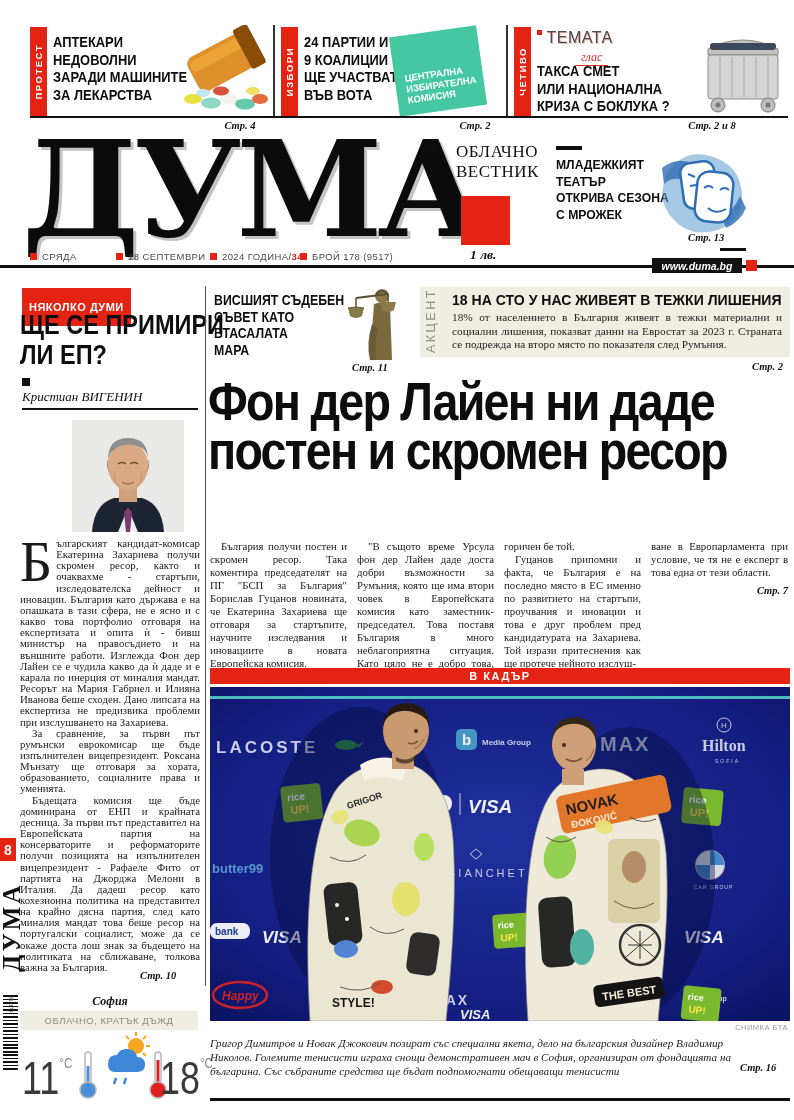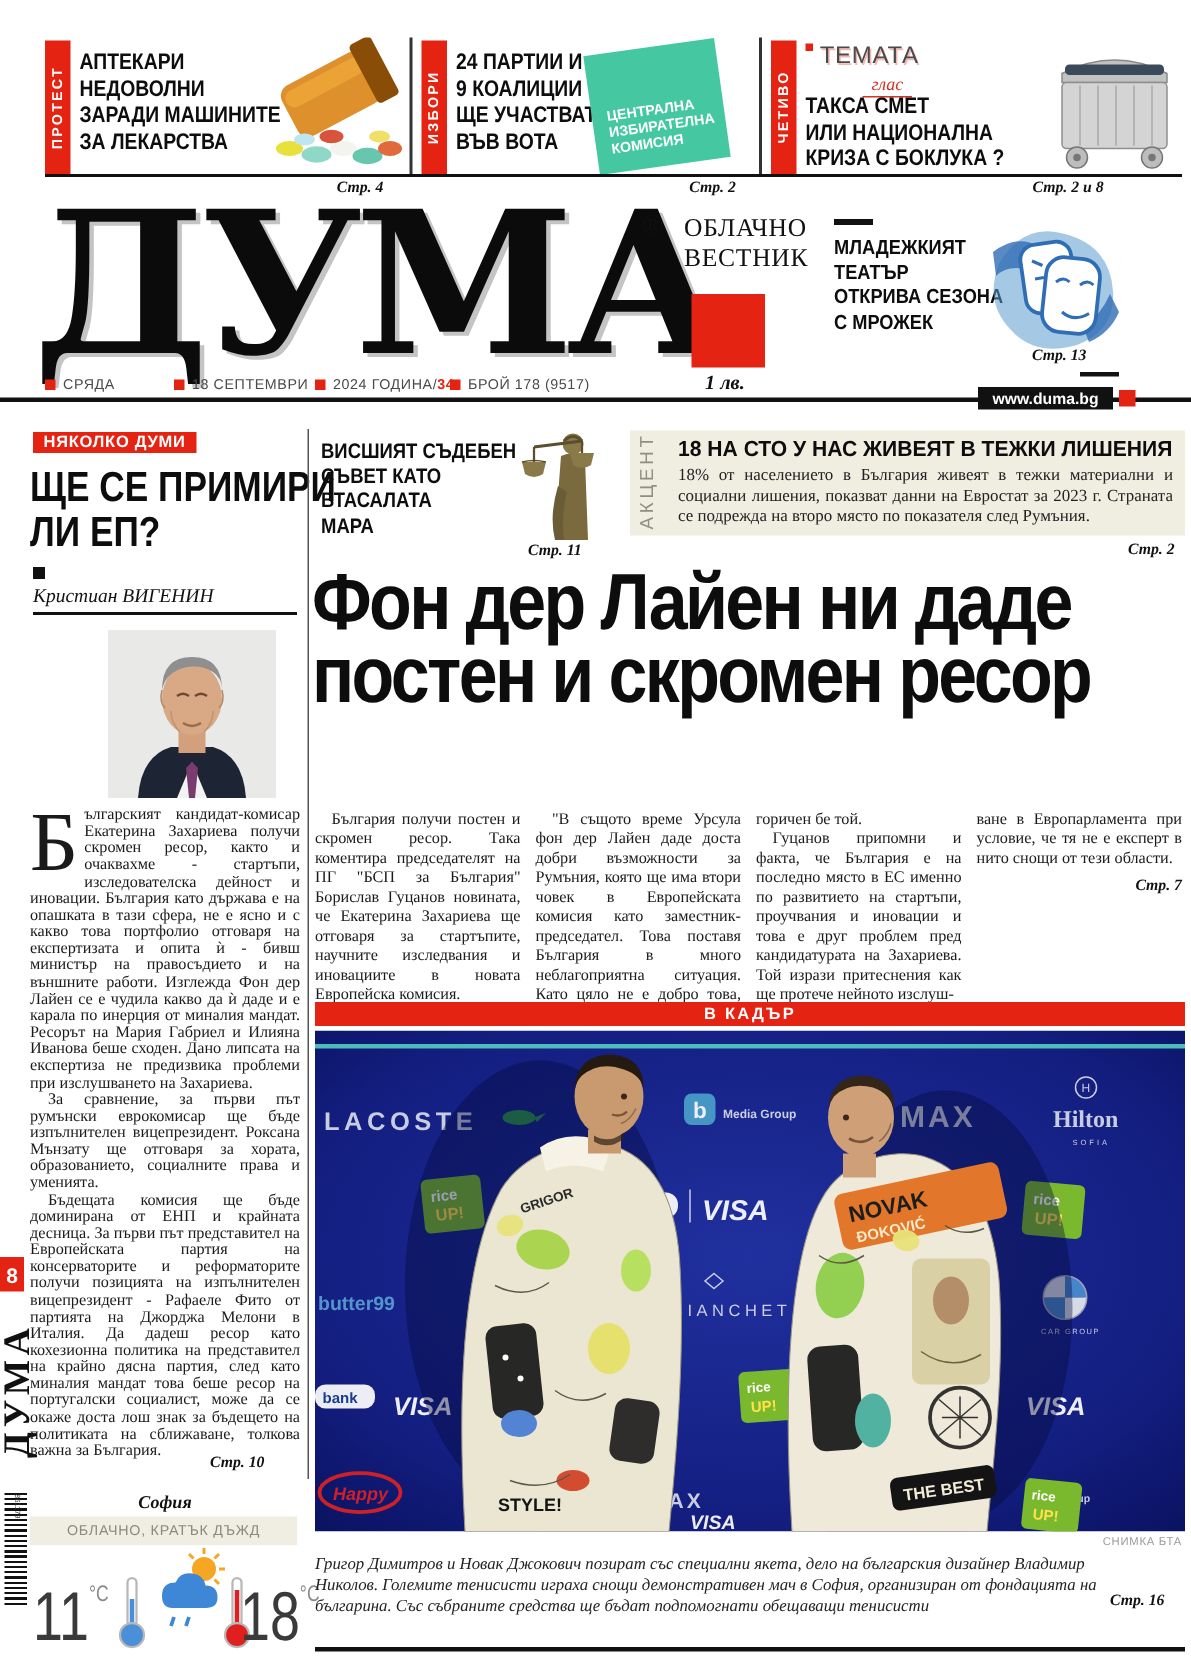--- a/index.html
+++ b/index.html
@@ -25,21 +25,21 @@
   .obody p.first{text-indent:0}
   .dropcap{float:left;font-family:"Liberation Serif",serif;font-size:56px;line-height:44px;padding:2px 4px 0 0;font-weight:normal}
   
   .cols{display:flex;gap:10px}
   .col{width:137px;font-family:"Liberation Serif",serif;font-size:10.8px;line-height:12.95px;text-align:justify;color:#1a1a1a}
   .col p{margin:0;text-indent:11px}
   .col p.nohang{text-indent:0}
   .accent-body{font-family:"Liberation Serif",serif;font-size:11.3px;line-height:13.5px;text-align:justify;color:#222}
   .banner{background:#e42313;color:#fff;font-weight:bold;font-size:11px;letter-spacing:1.5px;
           display:flex;align-items:center;justify-content:center}
-  .wsite{background:#111;color:#fff;font-weight:bold;font-size:10.5px;
+  .wsite{background:#111;color:#fff;font-style:italic;font-weight:bold;font-size:10.5px;
          display:flex;align-items:center;justify-content:center;font-family:"Liberation Sans",sans-serif}
   .caption{font-family:Liberation Serif, serif;font-style:italic;font-size:11.2px;line-height:14px;color:#222}
   .bignum{font-size:46px;line-height:46px;color:#3a3a3a;transform:scaleX(.78);transform-origin:0 0;white-space:nowrap}
   .bignum .unit{font-size:15px;color:#8a8a8a;vertical-align:26px;letter-spacing:0}
   .barcode{background:repeating-linear-gradient(0deg,#111 0 1.5px,#fff 1.5px 3.5px)}
   .vduma{writing-mode:vertical-rl;transform:rotate(180deg);font-family:"Liberation Serif",serif;
          font-weight:bold;font-size:25px;letter-spacing:3px;color:#111}
 </style>
 </head>
 <body>
@@ -176,21 +176,21 @@
   <div class="abs serif" style="left:470px;top:247px;font-style:italic;font-weight:bold;font-size:13.5px">1 лв.</div>
   <div class="abs rule" style="left:0;top:265px;width:794px;height:3px"></div>
   <div class="abs wsite" style="left:652px;top:258px;width:90px;height:15px">www.duma.bg</div>
   <div class="abs" style="left:746px;top:260px;width:11px;height:11px;background:#e42313"></div>
 
   <div class="abs" style="left:0;top:838px;width:16px;height:23px;background:#e42313;color:#fff;font-weight:bold;font-size:14px;display:flex;align-items:center;justify-content:center">8</div>
   <div class="abs vduma" style="left:-2px;top:872px;height:100px">ДУМА</div>
   <div class="abs barcode" style="left:3px;top:994px;width:15px;height:76px"></div>
   <div class="abs" style="left:14px;top:996px;font-size:5px;color:#333;transform:rotate(90deg);transform-origin:0 0">861179</div>
 
-  <div class="abs" style="left:22px;top:288px;background:#e42313;color:#fff;font-weight:bold;font-size:11px;letter-spacing:.5px;padding:1px 7px">НЯКОЛКО ДУМИ</div>
+  <div class="abs" style="left:22px;top:288px;background:#e42313;color:#fff;font-weight:bold;font-size:11px;letter-spacing:.5px;padding:13px 7px">НЯКОЛКО ДУМИ</div>
   <div class="abs ct" style="left:20px;top:310px;font-size:28px;line-height:30px;font-weight:900;transform:scaleX(.84)">
     <span class="tline">ЩЕ СЕ ПРИМИРИ</span>
     <span class="tline">ЛИ ЕП?</span>
   </div>
   <div class="abs" style="left:22px;top:378px;width:8px;height:8px;background:#111"></div>
   <div class="abs serif" style="left:22px;top:389px;font-style:italic;font-size:13px">Кристиан ВИГЕНИН</div>
   <div class="abs rule" style="left:22px;top:408px;width:176px;height:1.5px"></div>
 
   <svg class="abs" style="left:72px;top:420px" width="112" height="112" viewBox="0 0 112 112">
     <rect width="112" height="112" fill="#e9e9e7"></rect>
@@ -285,21 +285,21 @@
         <p>България получи постен и скромен ресор. Така коментира председателят на ПГ "БСП за България" Борислав Гуцанов новината, че Екатерина Захариева ще отговаря за стартъпите, научните изследвания и иновациите в новата Европейска комисия.</p>
       </div>
     <div class="col">
         <p>"В същото време Урсула фон дер Лайен даде доста добри възможности за Румъния, която ще има втори човек в Европейската комисия като заместник-председател. Това поставя България в много неблагоприятна ситуация. Като цяло не е добро това, което се случва", кате-</p>
       </div>
     <div class="col">
       <p class="nohang">горичен бе той.</p>
       <p>Гуцанов припомни и факта, че България е на последно място в ЕС именно по развитието на стартъпи, проучвания и иновации и това е друг проблем пред кандидатурата на Захариева. Той изрази притеснения как ще протече нейното изслуш-</p>
     </div>
     <div class="col">
-      <p class="nohang">ване в Европарламента при условие, че тя не е експерт в нито снощи от тези области.</p>
+      <p class="nohang">ване в Европарламента при условие, че тя не е експерт в това една от тези области.</p>
       <p class="nohang ref" style="text-align:right;margin-top:6px">Стр. 7</p>
     </div>
   </div>
 
   <div class="abs banner" style="left:210px;top:668px;width:580px;height:16px">В КАДЪР</div>
 
   <svg class="abs" style="left:210px;top:687px" width="580" height="334" viewBox="0 0 580 334">
     <defs>
       <radialGradient id="wall" cx="50%" cy="45%" r="75%">
         <stop offset="0%" stop-color="#20309e"></stop>

